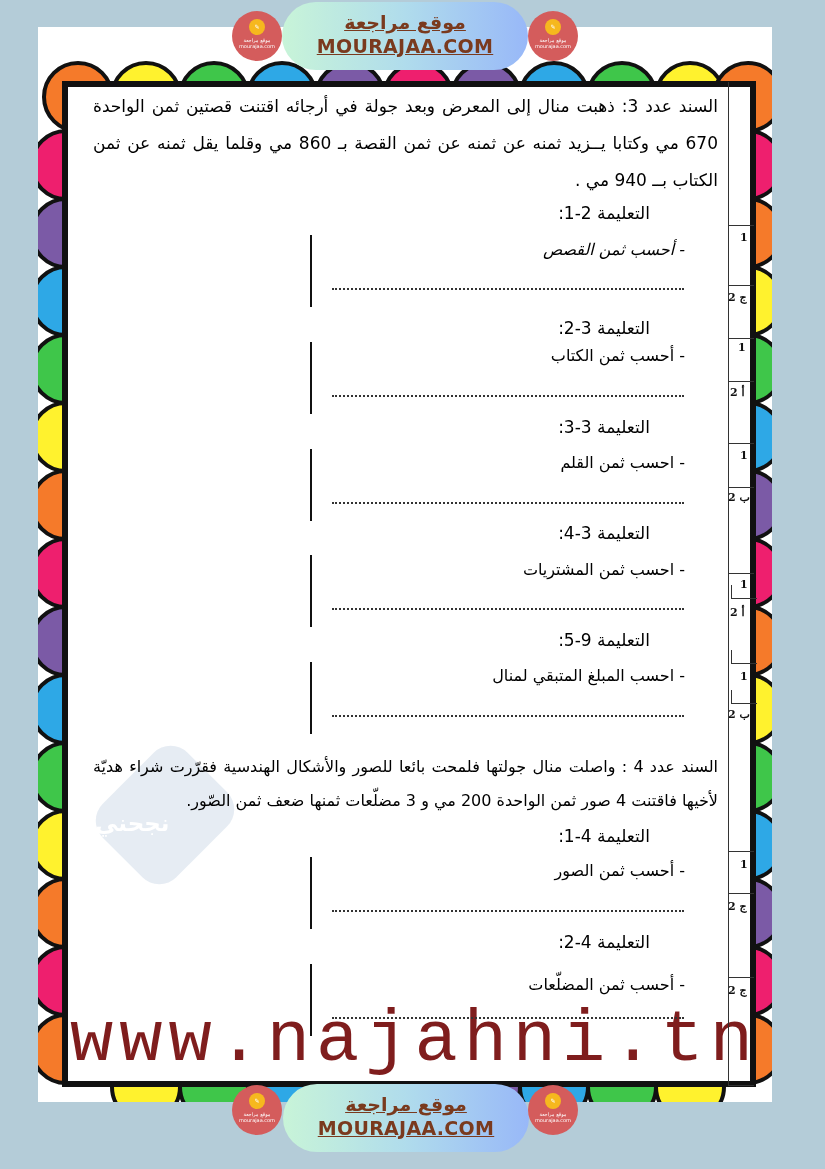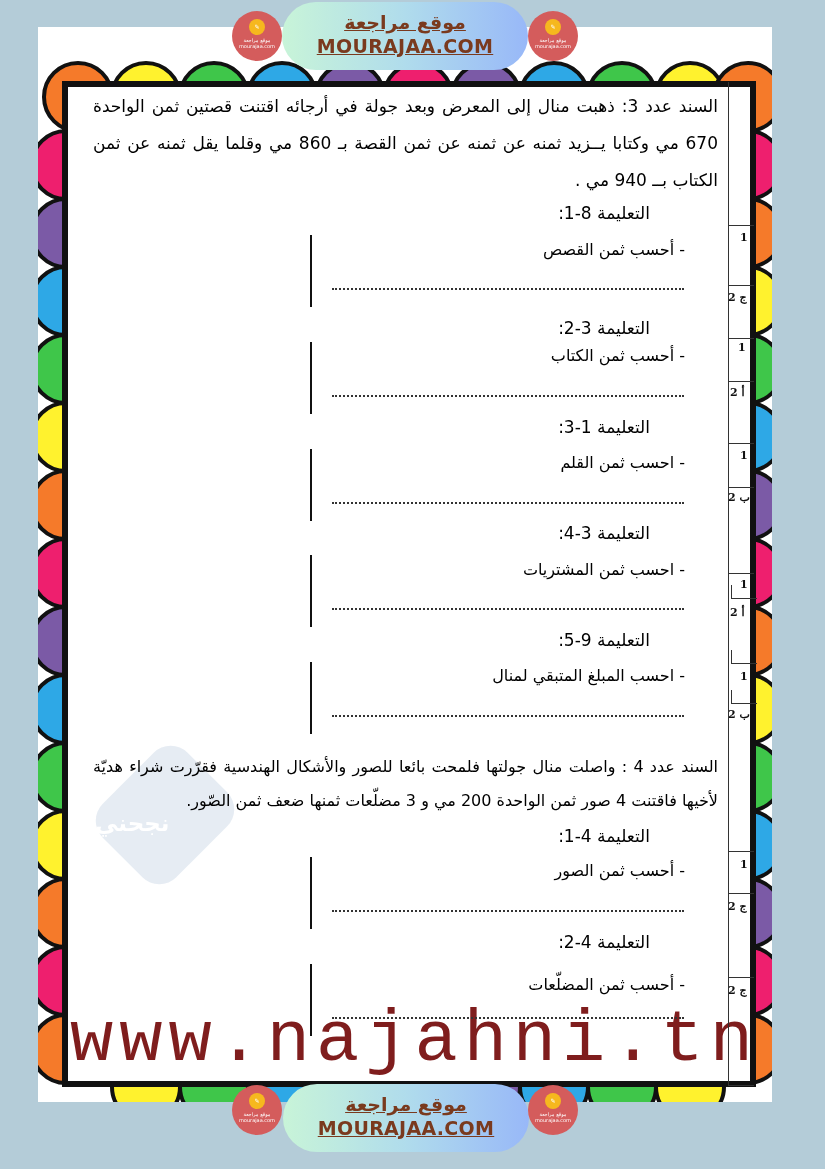--- a/index.html
+++ b/index.html
@@ -163,31 +163,31 @@
 <div class="grade-mark" style="left:728px;top:708px;">ب 2</div>
 <div class="bracket" style="left:728px;top:838px;"></div>
 <div class="grade-mark" style="left:740px;top:858px;">1</div>
 <div class="bracket" style="left:728px;top:880px;"></div>
 <div class="grade-mark" style="left:728px;top:900px;">ج 2</div>
 <div class="bracket" style="left:728px;top:964px;"></div>
 <div class="grade-mark" style="left:728px;top:984px;">ج 2</div>
 
 <div class="para z3" style="position:absolute; right:107px; top:88px; width:625px; direction:rtl; font-size:17px; line-height:37px; text-align:justify;">السند عدد 3: ذهبت منال إلى المعرض وبعد جولة في أرجائه اقتنت قصتين ثمن الواحدة 670 مي وكتابا يــزيد ثمنه عن ثمنه عن ثمن القصة بـ 860 مي وقلما يقل ثمنه عن ثمن الكتاب بــ 940 مي .</div>
 
-<div class="task-title z3" style="right:175px;top:203px;direction:rtl;">التعليمة 8-1:</div>
+<div class="task-title z3" style="right:175px;top:203px;direction:rtl;">التعليمة 2-1:</div>
 <div class="vline z3" style="left:310px;top:235px;height:72px;"></div>
-<div class="task-q z3" style="right:140px;top:240px;direction:rtl;">- أحسب ثمن القصص</div>
+<div class="task-q z3" style="right:140px;top:240px;direction:rtl;font-style:italic;">- أحسب ثمن القصص</div>
 <div class="dots z3" style="left:332px;top:288px;"></div>
 
 <div class="task-title z3" style="right:175px;top:318px;direction:rtl;">التعليمة 3-2:</div>
 <div class="vline z3" style="left:310px;top:342px;height:72px;"></div>
 <div class="task-q z3" style="right:140px;top:346px;direction:rtl;">- أحسب ثمن الكتاب</div>
 <div class="dots z3" style="left:332px;top:395px;"></div>
 
-<div class="task-title z3" style="right:175px;top:417px;direction:rtl;">التعليمة 1-3:</div>
+<div class="task-title z3" style="right:175px;top:417px;direction:rtl;">التعليمة 3-3:</div>
 <div class="vline z3" style="left:310px;top:449px;height:72px;"></div>
 <div class="task-q z3" style="right:140px;top:453px;direction:rtl;">- احسب ثمن القلم</div>
 <div class="dots z3" style="left:332px;top:502px;"></div>
 
 <div class="task-title z3" style="right:175px;top:523px;direction:rtl;">التعليمة 3-4:</div>
 <div class="vline z3" style="left:310px;top:555px;height:72px;"></div>
 <div class="task-q z3" style="right:140px;top:560px;direction:rtl;">- احسب ثمن المشتريات</div>
 <div class="dots z3" style="left:332px;top:608px;"></div>
 
 <div class="task-title z3" style="right:175px;top:630px;direction:rtl;">التعليمة 9-5:</div>

